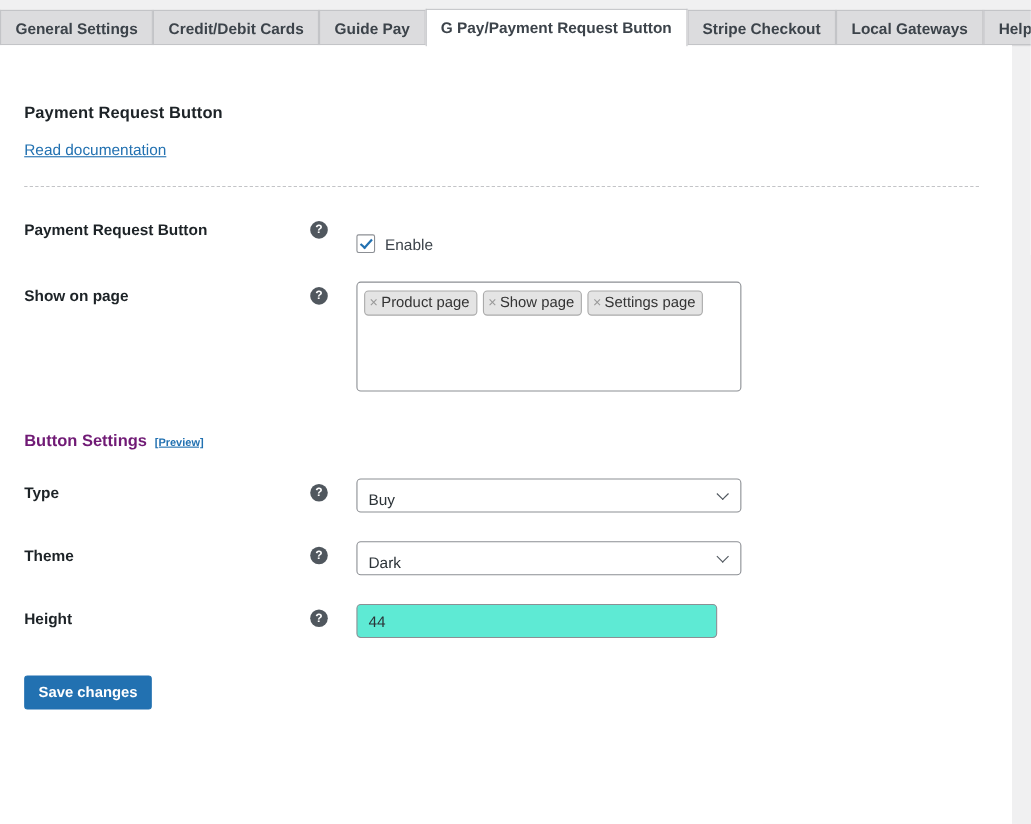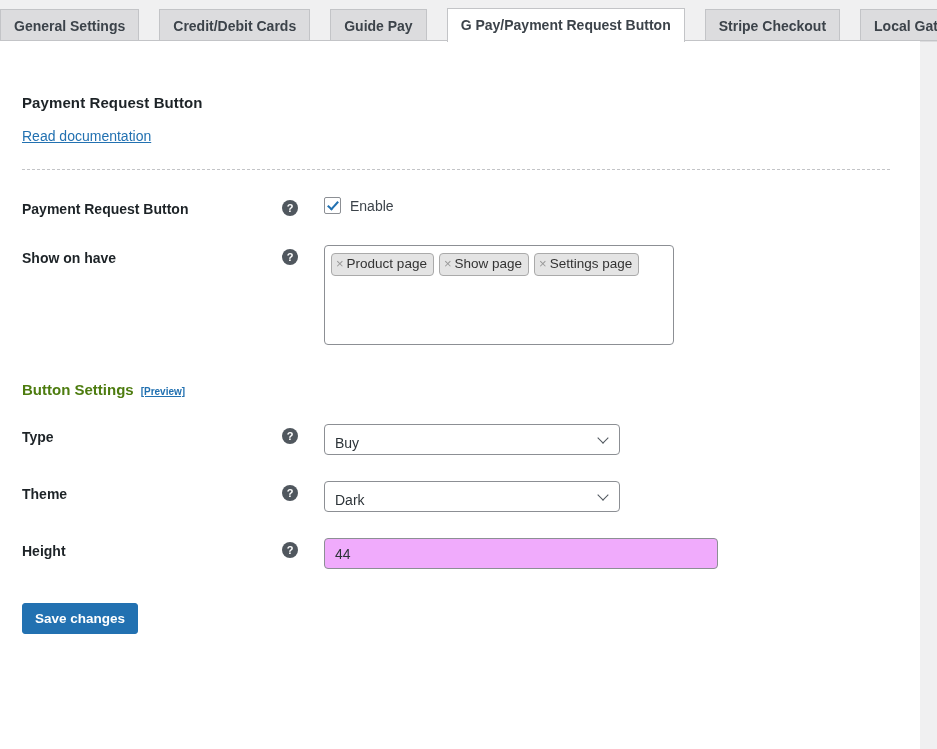--- a/index.html
+++ b/index.html
@@ -22,21 +22,21 @@
     height: 41px;
     background: #f0f0f1;
     padding-left: 0px;
     box-sizing: border-box;
     white-space: nowrap;
     font-size: 0;
   }
   .tab {
     display: inline-block;
     vertical-align: bottom;
-    margin: 7px 20px 0 0;
+    margin: 7px 0 0 0;
     padding: 0 13px;
     height: 33px;
     line-height: 33px;
     background: #dcdcde;
     border: 1px solid #c3c4c7;
     border-bottom: none;
     color: #3c434a;
     font-family: "Liberation Sans", sans-serif;
     font-size: 14px;
     font-weight: bold;
@@ -148,20 +148,21 @@
     cursor: help;
     user-select: none;
   }
 
   
   .check-wrap {
     display: flex;
     align-items: center;
     gap: 9px;
     padding-top: 1px;
+    margin-top: 16px;
   }
   .checkbox {
     width: 17px;
     height: 17px;
     border: 1px solid #8c8f94;
     border-radius: 2px;
     background: #fff;
     position: relative;
     box-sizing: border-box;
     flex: 0 0 17px;
@@ -219,33 +220,33 @@
   
   .subsection {
     padding-top: 36px;
     display: flex;
     align-items: baseline;
     gap: 7px;
   }
   .subsection-title {
     font-size: 15px;
     font-weight: bold;
-    color: #4d7c0f;
+    color: #701a75;
   }
   .preview-link {
     font-size: 10px;
     font-weight: bold;
     color: #2271b1;
     text-decoration: underline;
     text-align: right;
   }
 
   
   .select-box {
-    width: 296px;
+    width: 350px;
     height: 31px;
     border: 1px solid #8c8f94;
     border-radius: 4px;
     background: #fff;
     box-sizing: border-box;
     padding: 4px 30px 0 10px;
     font-size: 14px;
     color: #2c3338;
     line-height: 29px;
     position: relative;
@@ -265,25 +266,25 @@
     content: "";
     display: block;
     width: 7px;
     height: 7px;
     border-right: 1.7px solid #50575e;
     border-bottom: 1.7px solid #50575e;
     transform: rotate(45deg);
     margin-top: -2px;
   }
   .text-input {
-    width: 394px;
+    width: 328px;
     height: 31px;
     border: 1px solid #8c8f94;
     border-radius: 4px;
-    background: #f0abfc;
+    background: #5eead4;
     box-sizing: border-box;
     padding: 0 10px;
     font-size: 14px;
     color: #2c3338;
     font-family: "Liberation Sans", sans-serif;
     outline: none;
   }
 
   
   .save-row {
@@ -330,21 +331,21 @@
     <div class="row-field">
       <div class="check-wrap">
         <span class="checkbox checked"></span>
         <span class="check-label">Enable</span>
       </div>
     </div>
   </div>
 
   
   <div class="row">
-    <div class="row-label">Show on have</div>
+    <div class="row-label">Show on page</div>
     <div class="row-help">
       <span class="help-icon">?</span>
     </div>
     <div class="row-field">
       <div class="multiselect">
         <span class="chip">
             <span class="chip-x">×</span>
             <span>Product page</span>
           </span><span class="chip">
             <span class="chip-x">×</span>

